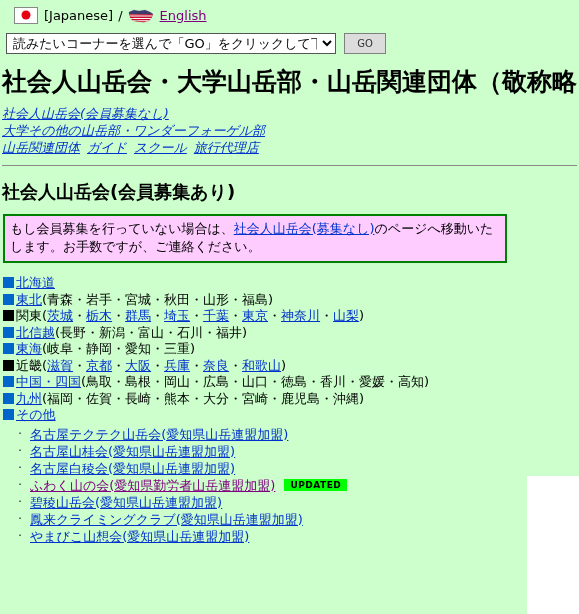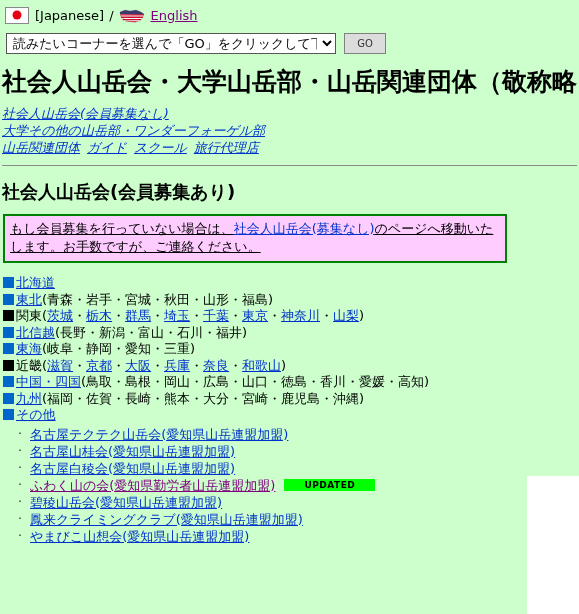--- a/index.html
+++ b/index.html
@@ -37,21 +37,21 @@
     position: absolute;
     left: 0; top: 0;
     width: 579px;
     padding: 0;
   }
 
   
   .langbar {
     display: flex;
     align-items: center;
-    padding: 3px 0 0 5px;
+    padding: 3px 0 0 14px;
     height: 24px;
   }
   .flag-jp {
     width: 22px;
     height: 15px;
     background: #ffffff;
     border: 1px solid #888888;
     display: inline-block;
     position: relative;
     margin-right: 6px;
@@ -156,21 +156,20 @@
   .notice {
     margin: 10px 16px 0 3px;
     border: 2px solid #008000;
     background: #ffccff;
     padding: 4px 5px 5px 5px;
     font-size: 13px;
     line-height: 18px;
     color: #000000;
     width: 504px;
     box-sizing: border-box;
-    text-decoration: underline;
   }
 
   
   .regions {
     margin: 12px 0 0 3px;
     font-size: 13px;
     line-height: 16.5px;
   }
   .region-row {
     white-space: nowrap;
@@ -212,21 +211,21 @@
   }
   .badge-updated {
     display: inline-block;
     margin-left: 9px;
     background: #00ff00;
     color: #000000;
     font-family: "DejaVu Sans", "Liberation Sans", sans-serif;
     font-size: 9px;
     font-weight: bold;
     letter-spacing: 0.5px;
-    padding: 1px 20px;
+    padding: 1px 6px;
     vertical-align: 2px;
     line-height: 10px;
   }
 </style>
 </head>
 <body>
 
 <div id="page">
   <div id="content">
 

